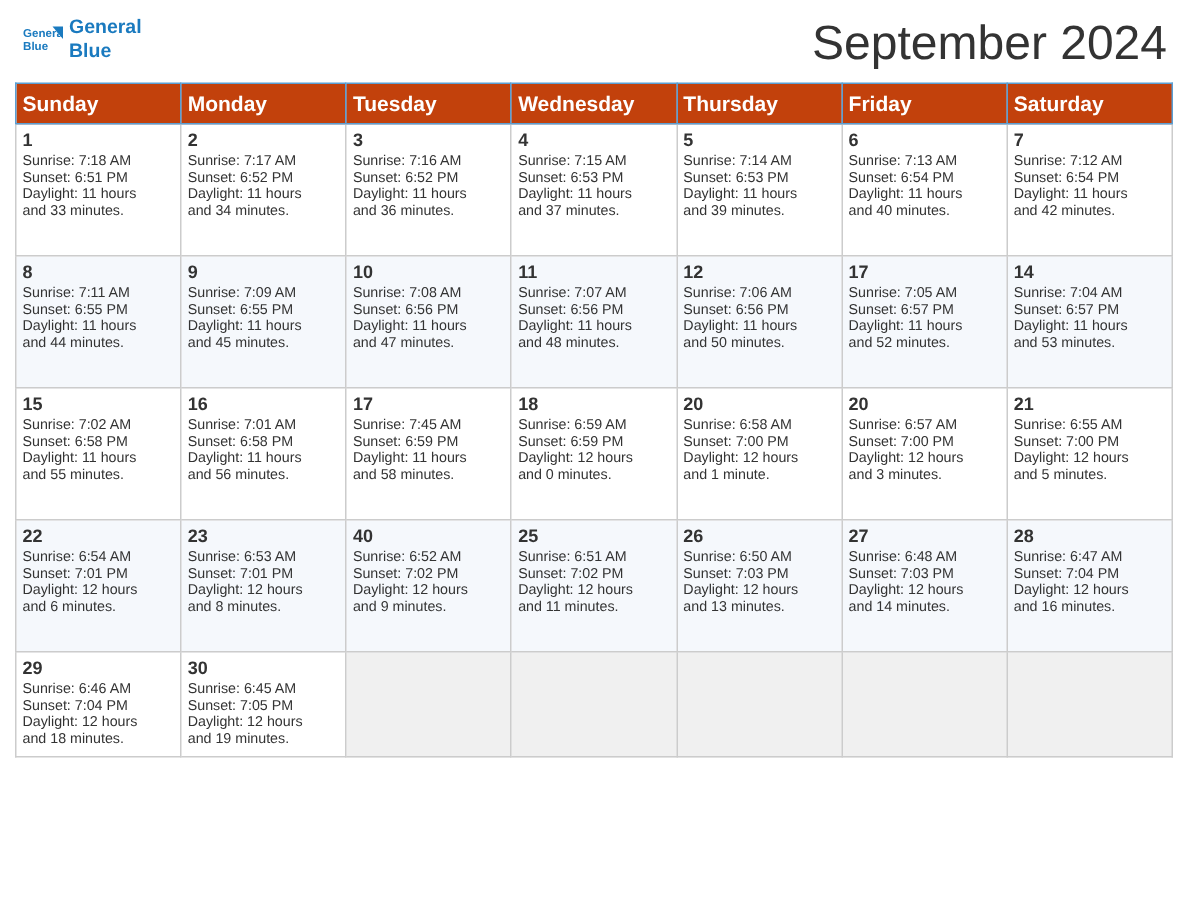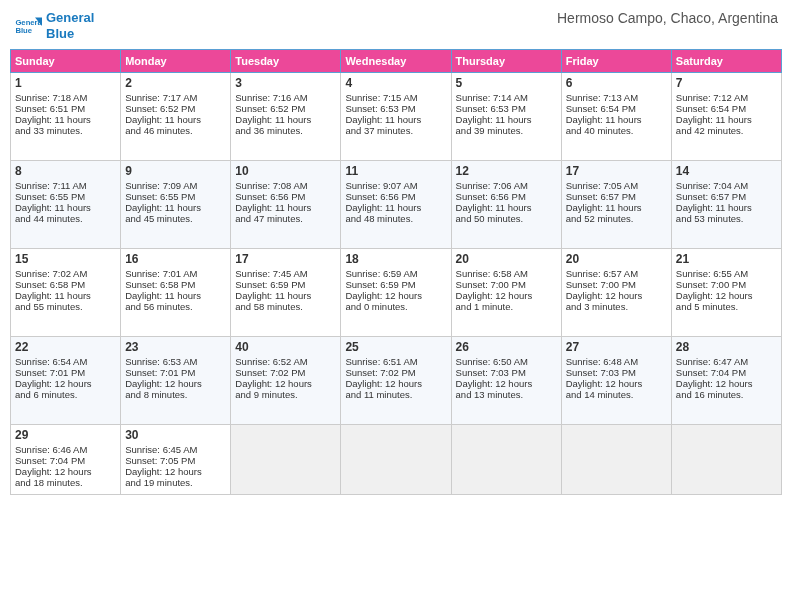--- a/index.html
+++ b/index.html
@@ -42,23 +42,23 @@
     .location {
       font-size: 14px;
       color: #555;
     }
     table {
       width: 100%;
       border-collapse: collapse;
       table-layout: fixed;
     }
     thead th {
-      background: #ec4899;
+      background: #c2410c;
       color: #fff;
-      font-size: 11px;
+      font-size: 14px;
       font-weight: bold;
       padding: 5px 4px;
       text-align: left;
       border: 1px solid #5a9fd4;
     }
     tbody td {
       vertical-align: top;
       border: 1px solid #ccc;
       padding: 3px 4px;
       font-size: 9.5px;
@@ -97,21 +97,21 @@
       <polygon points="30,8 40,8 40,20" fill="#1a7abf"></polygon>
     </svg>
     <div>
       <div class="logo-text">
         <span>General</span><br>
         <span>Blue</span>
       </div>
     </div>
   </div>
   <div class="title-block">
-    <div class="location">Hermoso Campo, Chaco, Argentina</div>
+    <div class="month-title">September 2024</div>
   </div>
 </div>
 
 <table>
   <thead>
     <tr>
       <th>Sunday</th>
       <th>Monday</th>
       <th>Tuesday</th>
       <th>Wednesday</th>
@@ -127,21 +127,21 @@
           <div>Sunrise: 7:18 AM</div>
           <div>Sunset: 6:51 PM</div>
           <div>Daylight: 11 hours</div>
           <div>and 33 minutes.</div>
         </td>
         <td>
           <span class="day-num">2</span>
           <div>Sunrise: 7:17 AM</div>
           <div>Sunset: 6:52 PM</div>
           <div>Daylight: 11 hours</div>
-          <div>and 46 minutes.</div>
+          <div>and 34 minutes.</div>
         </td>
         <td>
           <span class="day-num">3</span>
           <div>Sunrise: 7:16 AM</div>
           <div>Sunset: 6:52 PM</div>
           <div>Daylight: 11 hours</div>
           <div>and 36 minutes.</div>
         </td>
         <td>
           <span class="day-num">4</span>
@@ -189,21 +189,21 @@
         </td>
         <td>
           <span class="day-num">10</span>
           <div>Sunrise: 7:08 AM</div>
           <div>Sunset: 6:56 PM</div>
           <div>Daylight: 11 hours</div>
           <div>and 47 minutes.</div>
         </td>
         <td>
           <span class="day-num">11</span>
-          <div>Sunrise: 9:07 AM</div>
+          <div>Sunrise: 7:07 AM</div>
           <div>Sunset: 6:56 PM</div>
           <div>Daylight: 11 hours</div>
           <div>and 48 minutes.</div>
         </td>
         <td>
           <span class="day-num">12</span>
           <div>Sunrise: 7:06 AM</div>
           <div>Sunset: 6:56 PM</div>
           <div>Daylight: 11 hours</div>
           <div>and 50 minutes.</div>

